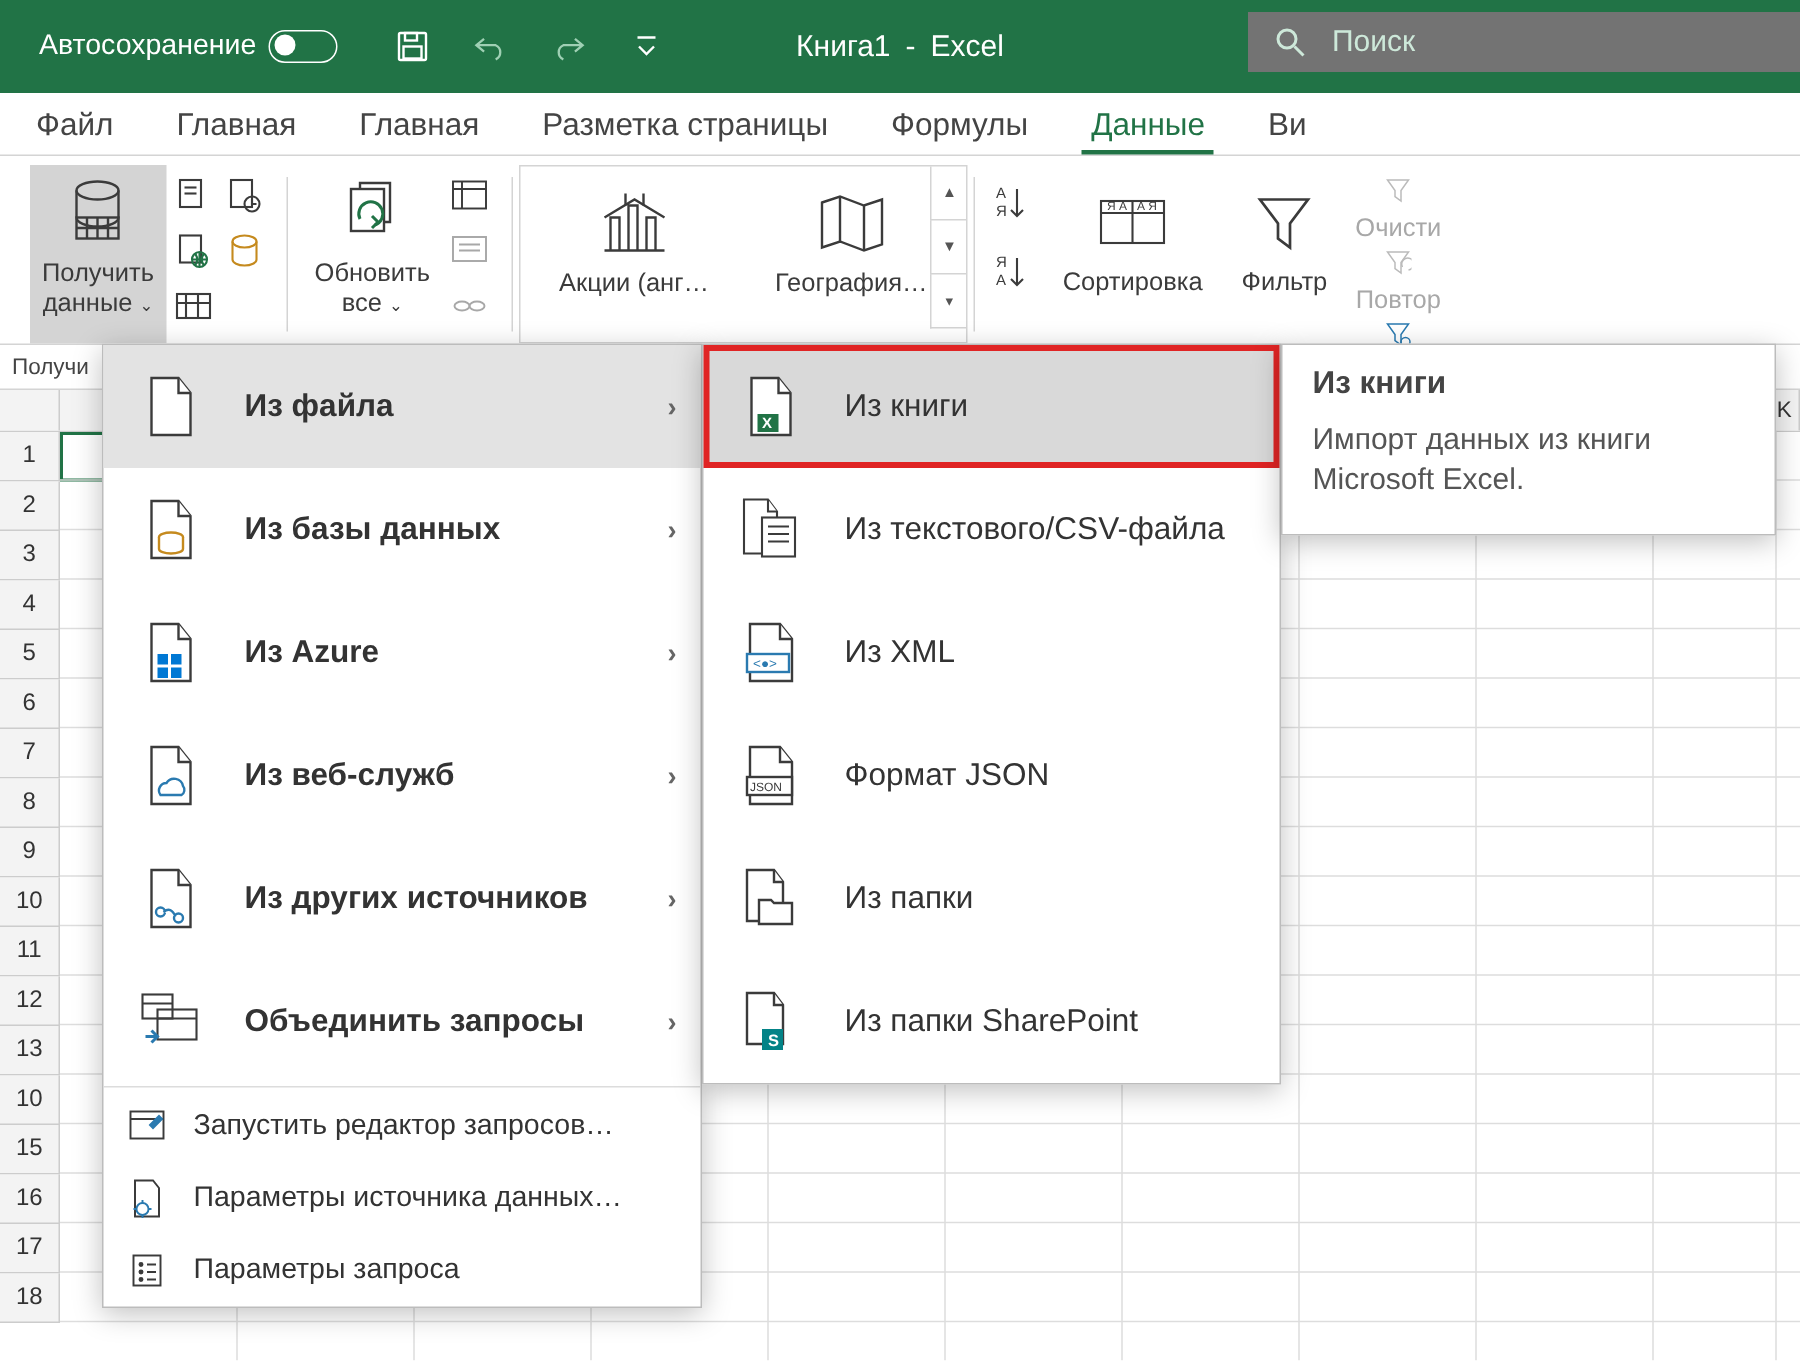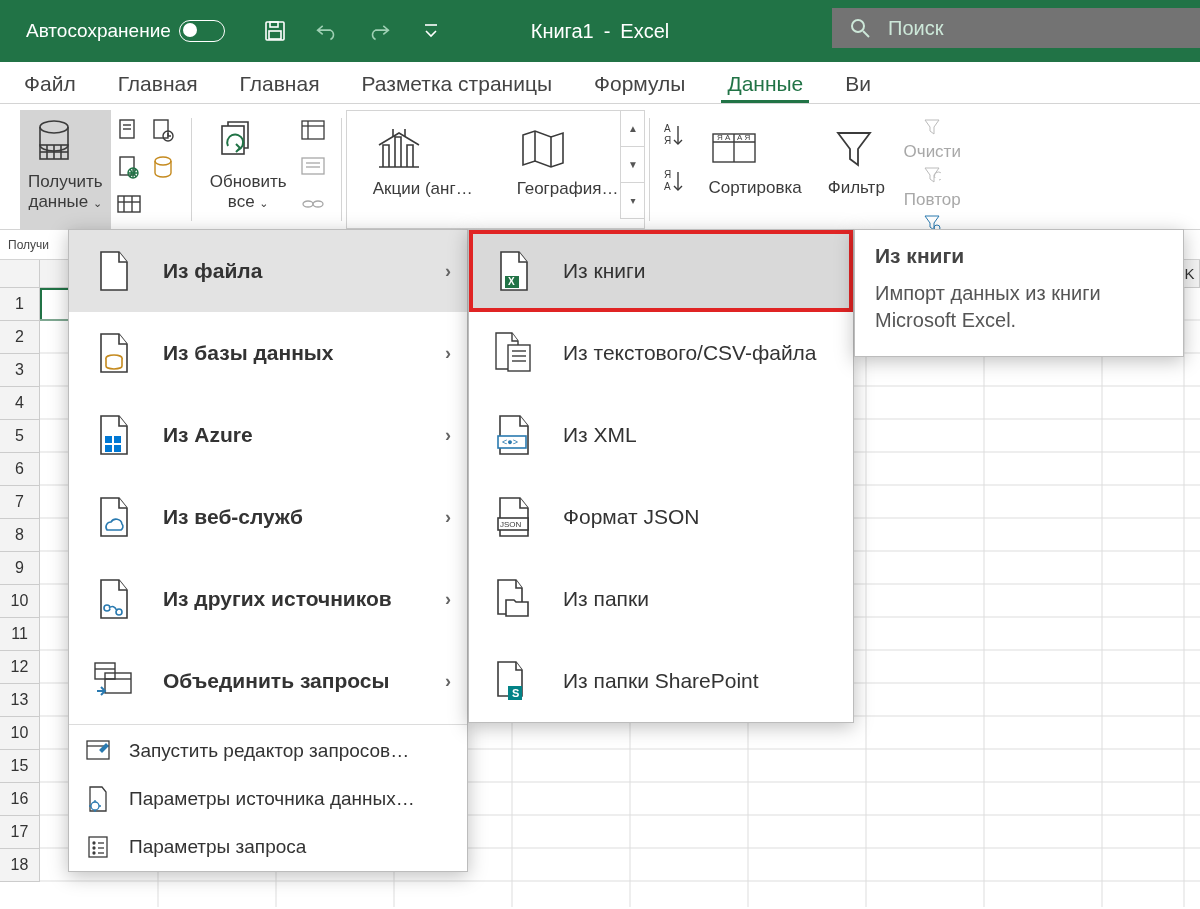--- a/index.html
+++ b/index.html
@@ -15,40 +15,40 @@
 .search-box { position: absolute; right: 0; background: #737373; height: 40px; width: 368px; top: 8px; display: flex; align-items: center; padding: 0 18px; gap: 18px; font-size: 20px; color: #cde8d9; }
 
 .ribbon-tabs { height: 42px; display: flex; align-items: flex-end; padding: 0 18px; gap: 30px; border-bottom: 1px solid #d4d4d4; }
 .tab { font-size: 21px; color: #444; padding: 8px 6px 7px; cursor: pointer; }
 .tab.active { color: #217346; border-bottom: 3px solid #217346; padding-bottom: 4px; }
 
 .ribbon { height: 126px; background: #fff; display: flex; padding: 6px 0 0 14px; border-bottom: 1px solid #d4d4d4; position: relative; }
 .rsec { display: flex; padding: 0 6px; }
 .sep { width: 1px; background: #d4d4d4; margin: 8px 4px; }
 
-.big-btn { display: flex; flex-direction: column; justify-content: flex-start; padding: 6px 8px; font-size: 17px; color: #3b3b3b; text-align: center; line-height: 1.2; }
+.big-btn { display: flex; flex-direction: column; align-items: center; justify-content: flex-start; padding: 6px 8px; font-size: 17px; color: #3b3b3b; text-align: center; line-height: 1.2; }
 .big-btn.pressed { background: #d4d4d4; }
 .icon-lg { width: 52px; height: 52px; display: flex; align-items: center; justify-content: center; margin-bottom: 4px; }
 .small-grid { display: grid; grid-template-columns: 28px 28px; gap: 4px 6px; padding: 6px 4px; }
 .small-grid .cell { width: 28px; height: 28px; display: flex; align-items: center; justify-content: center; }
 
 .datatypes { display: flex; gap: 28px; align-items: flex-start; padding: 6px 18px; border: 1px solid #d4d4d4; position: relative; }
 .dt-arrows { position: absolute; right: 0; top: 0; width: 24px; display: flex; flex-direction: column; }
 .dt-arrows div { height: 36px; border-left: 1px solid #d4d4d4; border-bottom: 1px solid #d4d4d4; display:flex; align-items:center; justify-content:center; font-size:10px; color:#555;}
 
 .sort-sec { display: flex; gap: 10px; align-items: flex-start; padding: 6px 8px; }
 .sort-small { display: flex; flex-direction: column; gap: 18px; padding-top: 6px; }
 .sort-icon { width: 28px; height: 28px; }
 
 .filter-actions { display: flex; flex-direction: column; gap: 4px; padding-top: 2px; font-size: 17px; color: #a8a8a8; }
 .filter-actions div { display: flex; align-items: center; gap: 6px; flex-direction: column; }
 
 .sheet-area { position: relative; }
 .namebox-row { height: 30px; display: flex; align-items: center; border-bottom: 1px solid #d4d4d4; }
-.namebox-label { font-size: 12px; padding: 0 8px; color: #444; }
+.namebox-label { font-size: 15px; padding: 0 8px; color: #444; }
 .col-headers { display: flex; height: 28px; border-bottom: 1px solid #ccc; }
 .col-headers .hh { border-right: 1px solid #ccc; background: #f3f3f3; }
 .row-area { display: flex; }
 .row-nums { display: flex; flex-direction: column; }
 .row-num { width: 40px; height: 33px; border-bottom: 1px solid #ccc; border-right: 1px solid #ccc; background: #f3f3f3; display: flex; align-items: center; justify-content: center; font-size: 16px; color: #333; }
 .cells { flex: 1; position: relative; }
 
 .menu { position: absolute; background: #fff; box-shadow: 0 4px 18px rgba(0,0,0,.25); border: 1px solid #bcbcbc; }
 .menu1 { left: 68px; top: 229px; width: 400px; }
 .menu-item { display: flex; align-items: center; height: 82px; padding: 0 24px; gap: 28px; font-size: 21px; color: #333; font-weight: 600; position: relative; }

